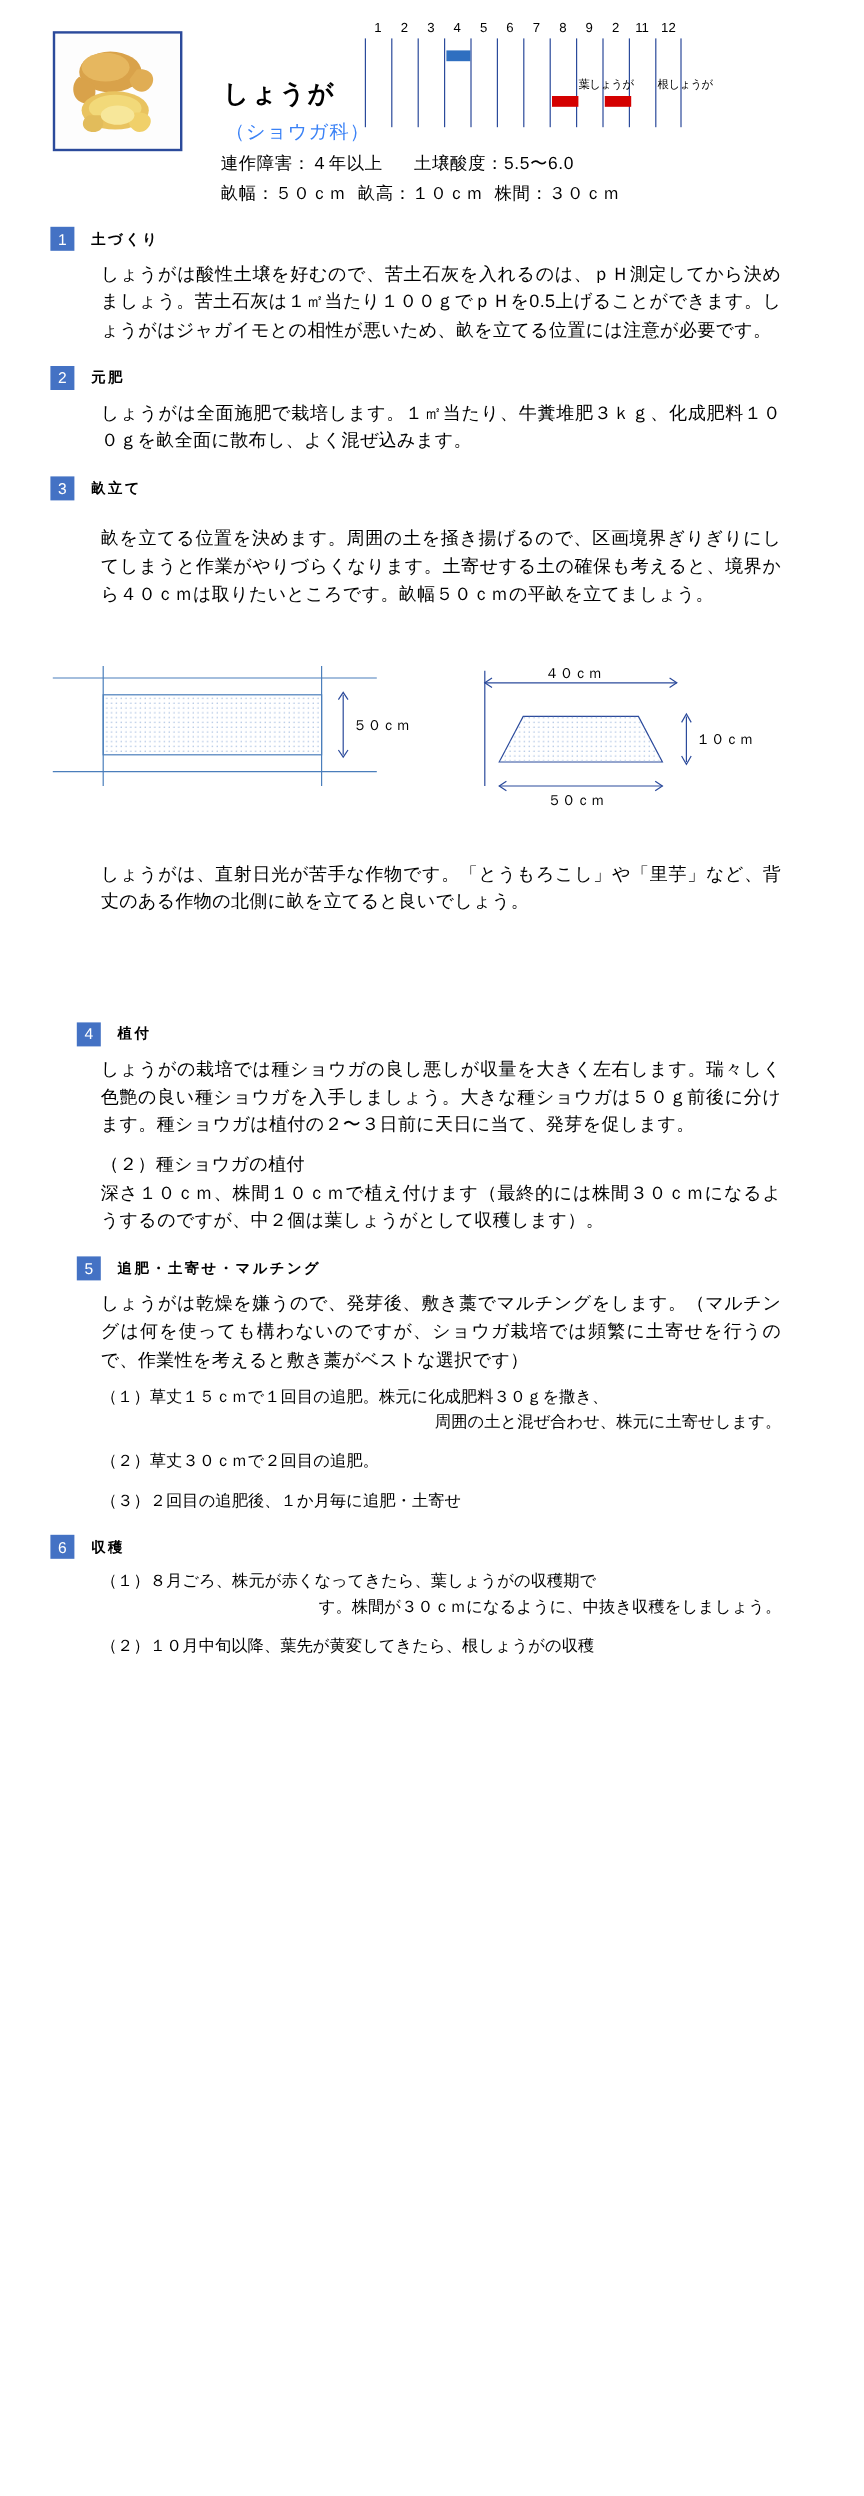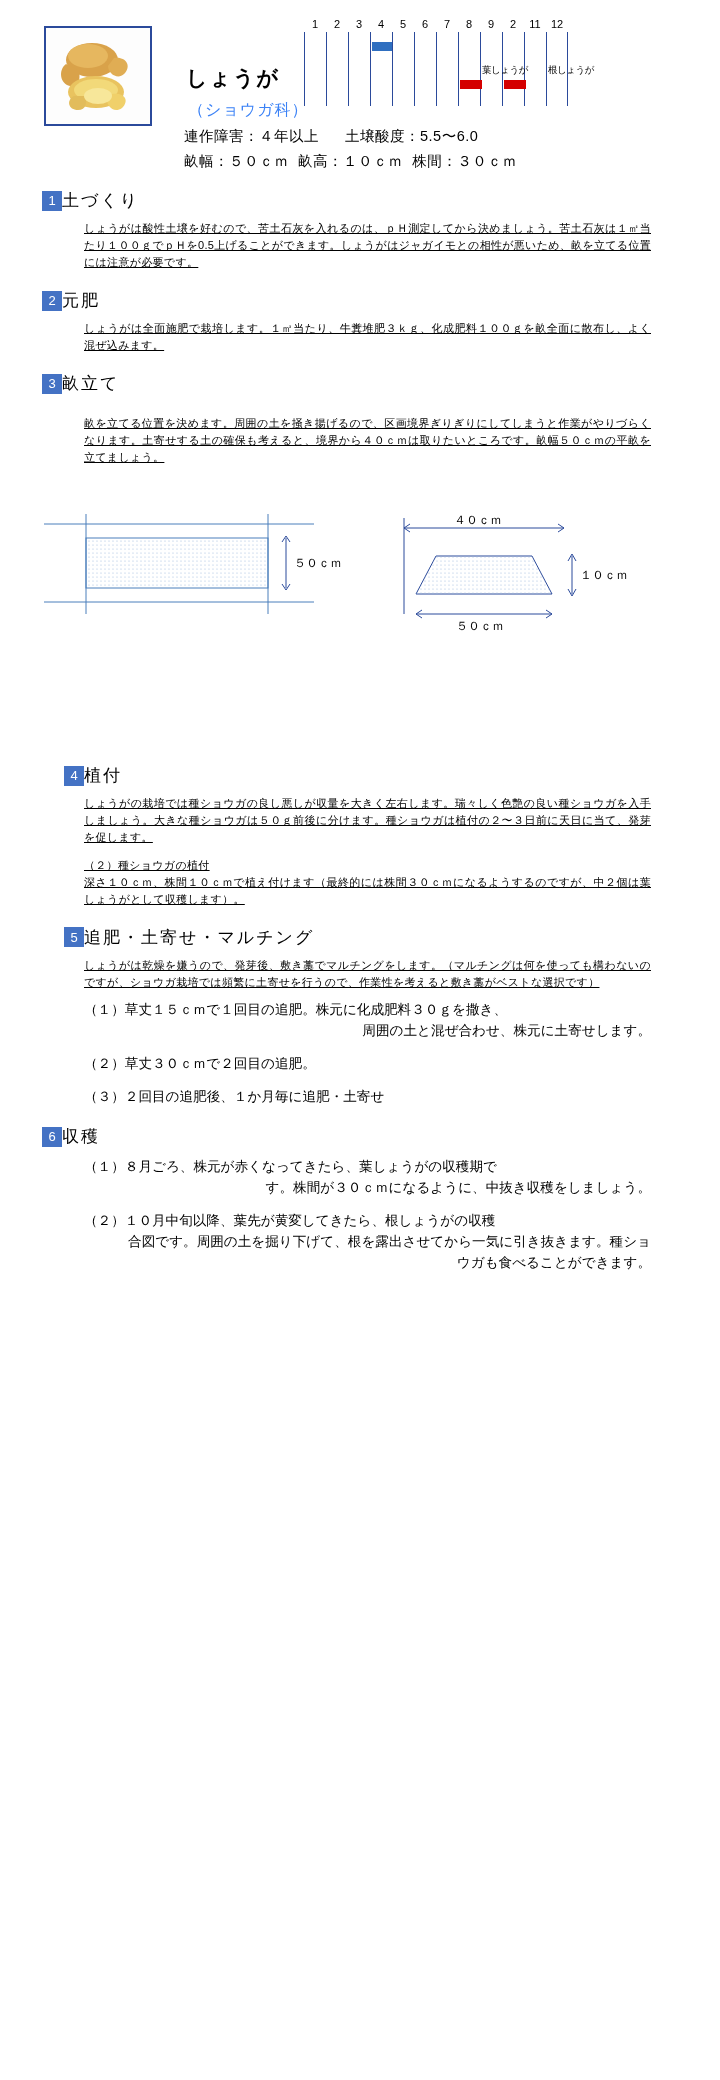--- a/index.html
+++ b/index.html
@@ -126,32 +126,32 @@
   }
   .sec-num{
     width:20px;height:20px;
     background:#4472c4;
     color:#fff;
     font-size:13px;
     display:flex;align-items:center;justify-content:center;
     flex:0 0 auto;
   }
   .sec-title{
-    font-size:17px;
-    font-weight:normal;
+    margin-left:14px;
+    font-size:12px;
+    font-weight:bold;
     letter-spacing:2px;
   }
   .sec-body{
     margin:8px 0 0 60px;
     margin-right:45px;
-    font-size:11px;
+    font-size:15px;
     line-height:1.55;
     letter-spacing:0.3px;
     text-align:justify;
-    text-decoration:underline;
   }
   .sec-body p{margin:0 0 10px 0;}
   .sec-body p:last-child{margin-bottom:0;}
   .indent-list{
     margin:8px 0 0 60px;
     margin-right:45px;
     font-size:13.6px;
     line-height:1.55;
   }
   .indent-list .item{
@@ -314,20 +314,23 @@
             <circle cx="1" cy="1" r="0.6" fill="#9fb9dd"></circle>
           </pattern>
         </defs>
         <text x="270" y="83" font-size="12" fill="#000" font-family="Liberation Sans, sans-serif">５０ｃｍ</text>
         <text x="430" y="40" font-size="12" fill="#000" font-family="Liberation Sans, sans-serif">４０ｃｍ</text>
         <text x="556" y="95" font-size="12" fill="#000" font-family="Liberation Sans, sans-serif">１０ｃｍ</text>
         <text x="432" y="146" font-size="12" fill="#000" font-family="Liberation Sans, sans-serif">５０ｃｍ</text>
       </svg>
     </div>
 
+    <div class="sec-body">
+      <p>しょうがは、直射日光が苦手な作物です。「とうもろこし」や「里芋」など、背丈のある作物の北側に畝を立てると良いでしょう。</p>
+    </div>
   </div>
 
   <div class="spacer"></div>
 
   <div class="section">
     <div class="sec-head" style="margin-left:40px;">
       <div class="sec-num">4</div>
       <div class="sec-title">植付</div>
     </div>
     <div class="sec-body">
@@ -364,18 +367,17 @@
       <div class="sec-num">6</div>
       <div class="sec-title">収穫</div>
     </div>
     <div class="indent-list">
       <div class="item">
         <span>（１）８月ごろ、株元が赤くなってきたら、葉しょうがの収穫期で</span>
         <span class="cont">す。株間が３０ｃｍになるように、中抜き収穫をしましょう。</span>
       </div>
       <div class="item">
         <span>（２）１０月中旬以降、葉先が黄変してきたら、根しょうがの収穫</span>
-        <span class="cont">合図です。周囲の土を掘り下げて、根を露出させてから一気に引き抜きます。種ショウガも食べることができます。</span>
       </div>
     </div>
   </div>
 
 </div>
 
 </body></html>

